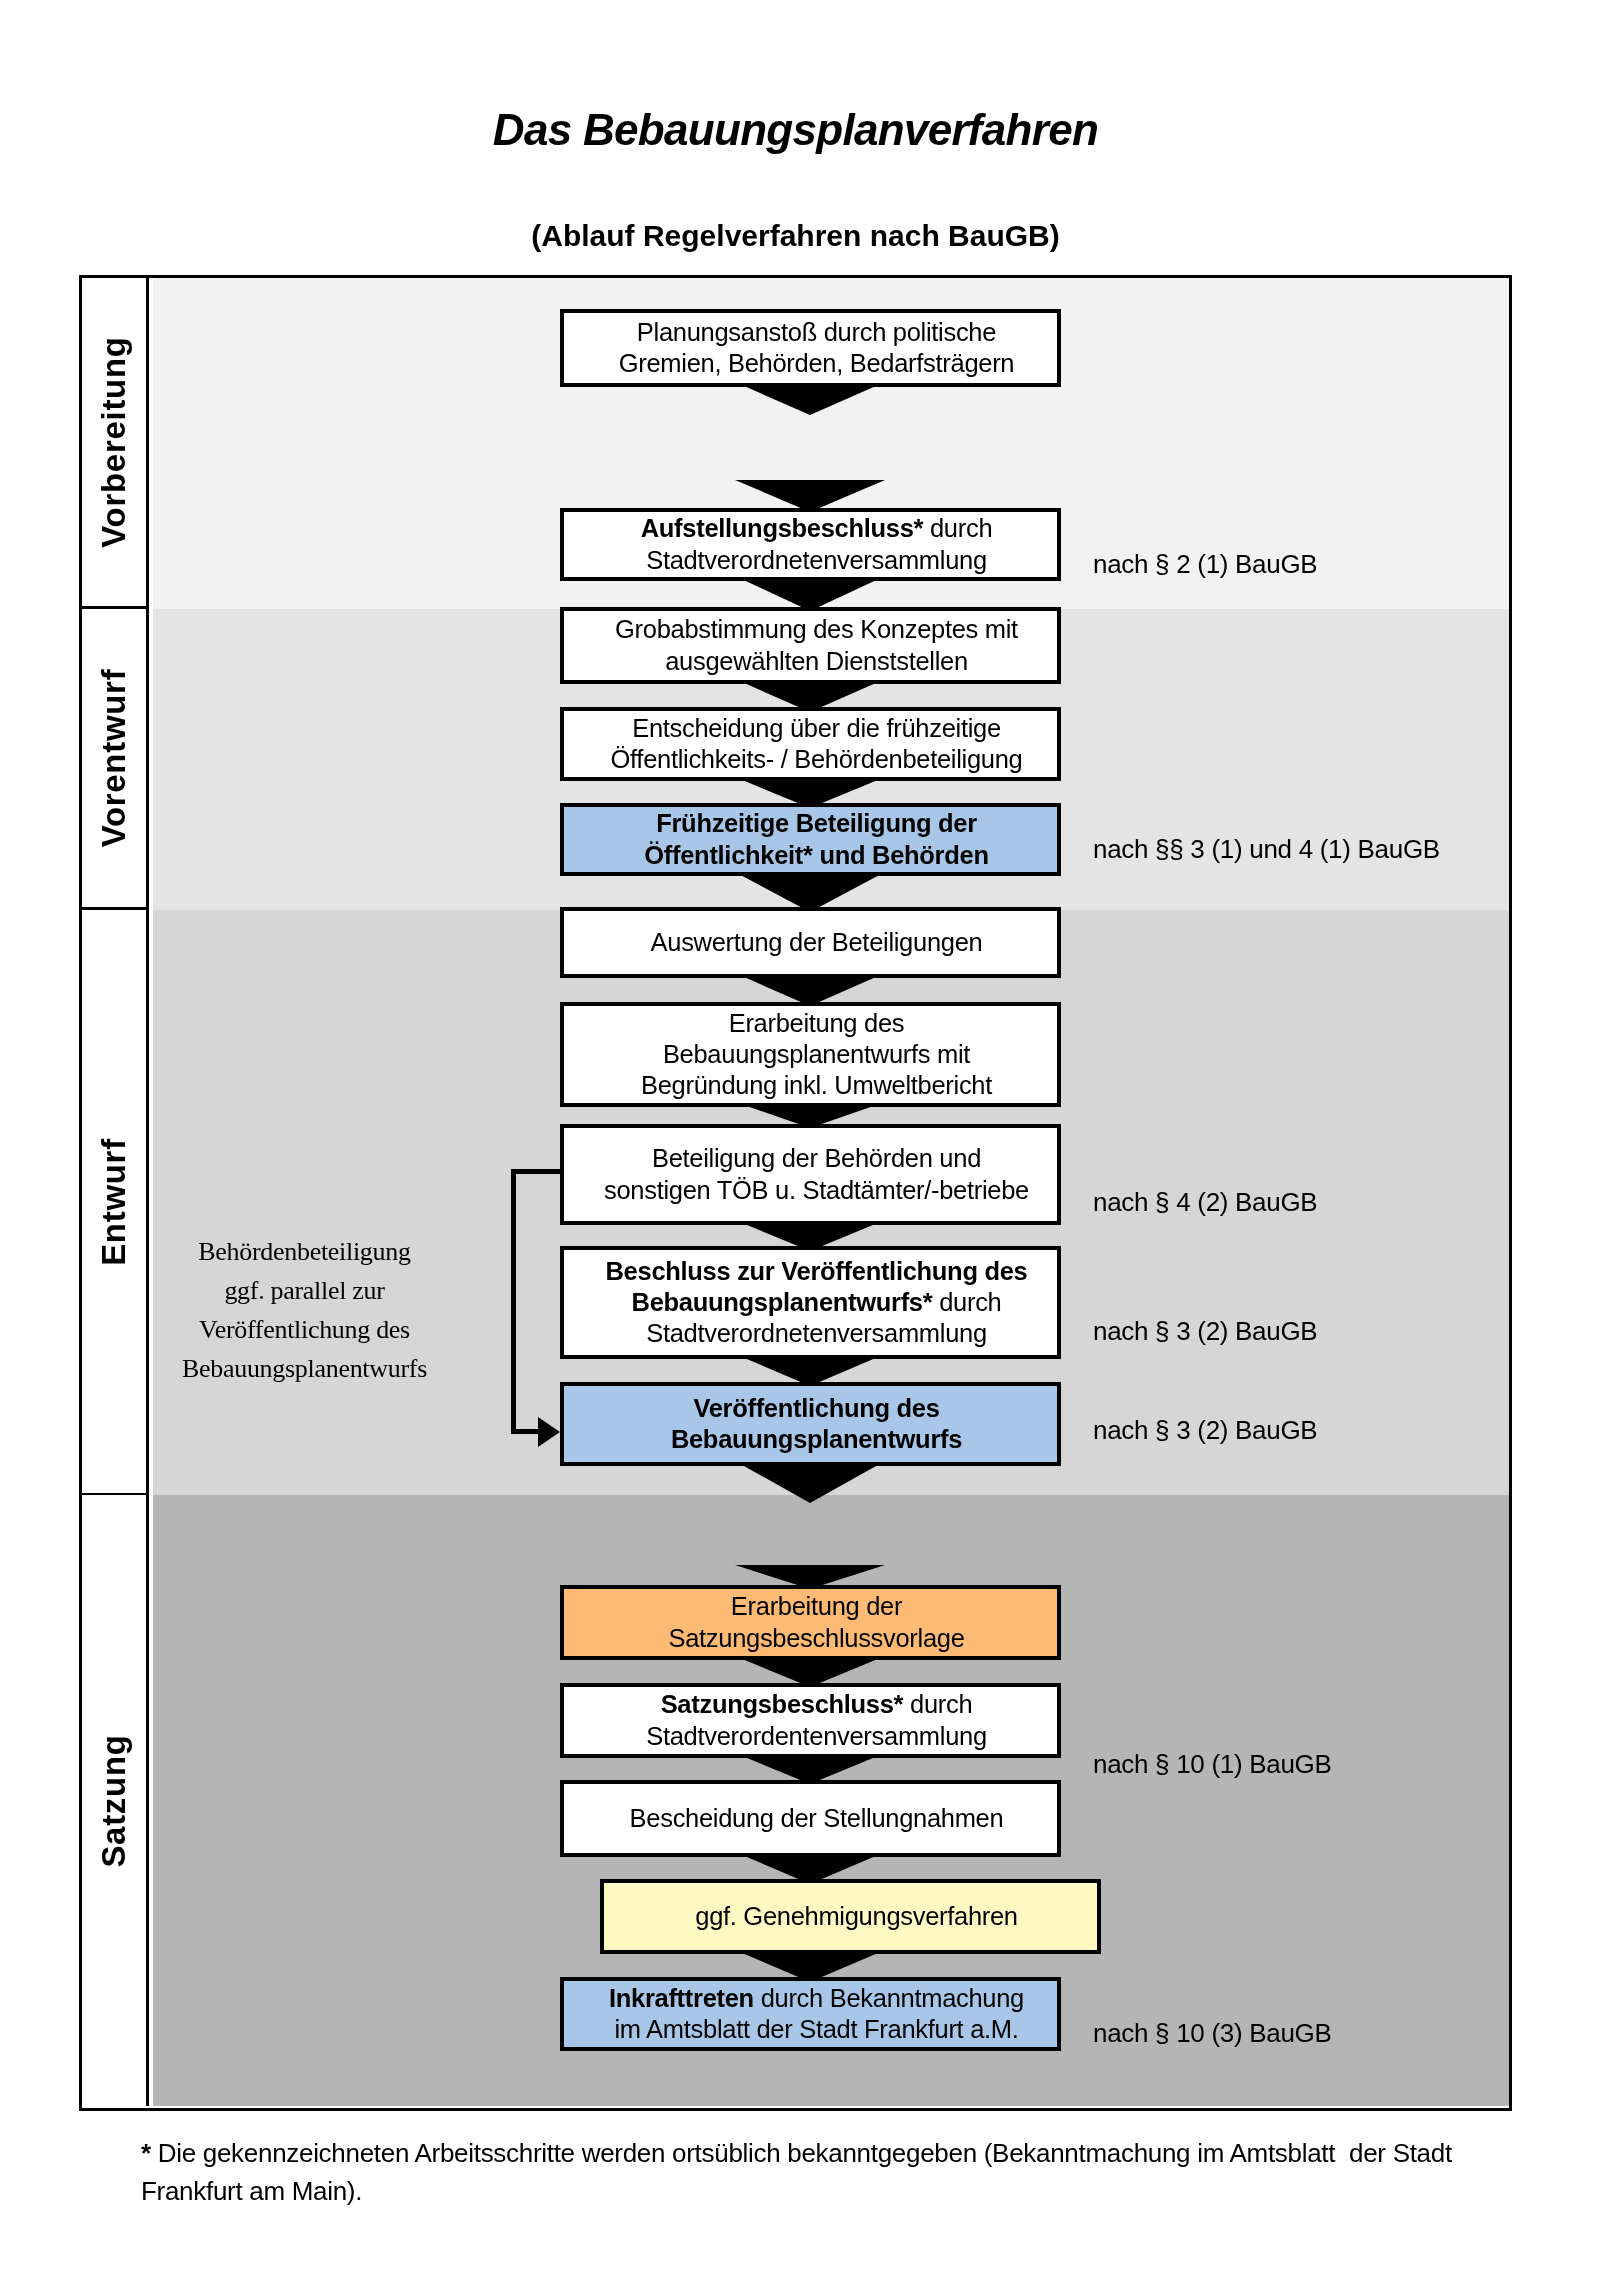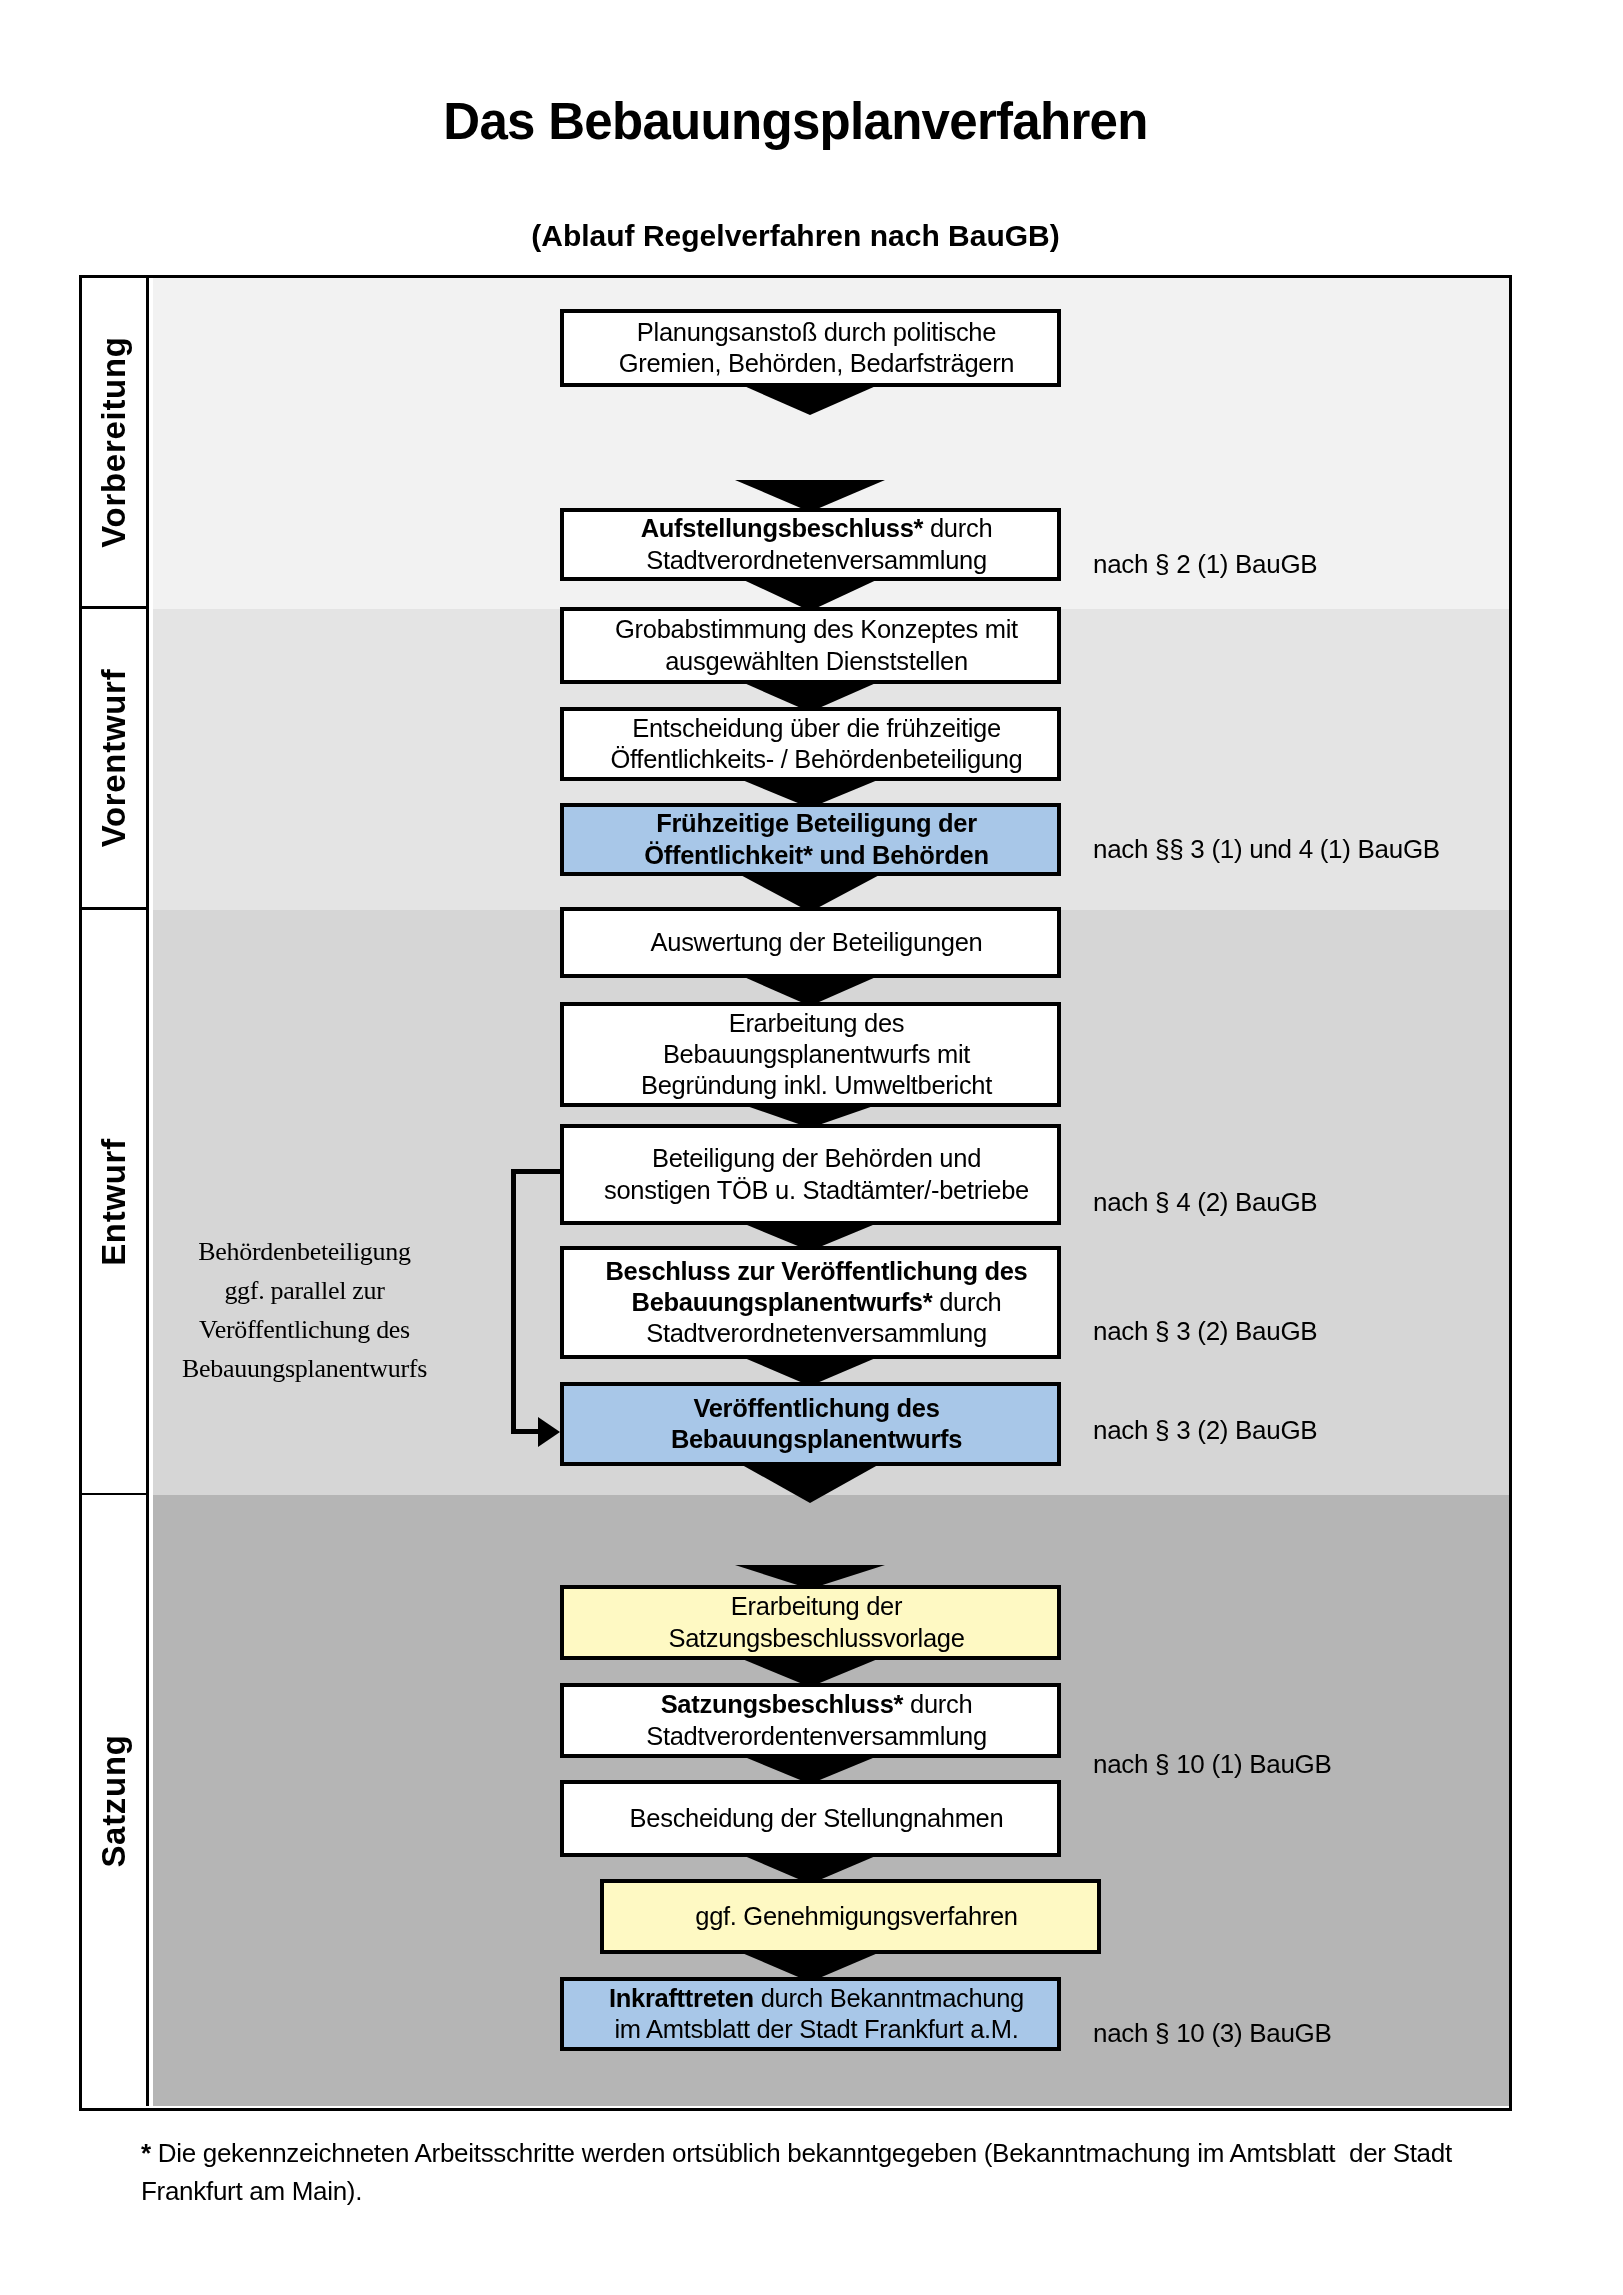--- a/index.html
+++ b/index.html
@@ -1,22 +1,22 @@
 <!DOCTYPE html>
 <html style="font-size:10.5px"><head>
 <meta charset="utf-8">
 <style>
   html,body{margin:0;padding:0;}
   body{
     width:1623px;height:2295px;background:#ffffff;position:relative;
     font-family:"Liberation Sans", sans-serif;color:#000;
   }
   .title{
-    position:absolute;left:79px;top:92px;width:1433px;text-align:center;
-    font-size:51px;font-weight:bold;letter-spacing:-0.7px;
+    position:absolute;left:79px;top:105px;width:1433px;text-align:center;
+    font-size:44px;font-weight:bold;letter-spacing:-0.7px;font-style:italic;
   }
   .subtitle{
     position:absolute;left:79px;top:219px;width:1433px;text-align:center;
     font-size:30px;font-weight:bold;
   }
   .frame{
     position:absolute;left:79px;top:275px;width:1433px;height:1836px;
     border:3.9px solid #000;box-sizing:border-box;
   }
   .frame-inner{position:relative;width:100%;height:100%;}
@@ -144,21 +144,21 @@
         <div><span class="b">Bebauungsplanentwurfs*</span><span> durch</span></div>
         <div><span>Stadtverordnetenversammlung</span></div>
       </div>
       <div class="arrow-down" style="top: 1076px; border-top: 32px solid rgb(0, 0, 0);"></div>
       <div class="flow-box" style="top: 1104px; height: 84px; background: rgb(168, 199, 232);">
         <div><span class="b">Veröffentlichung des</span></div>
         <div><span class="b">Bebauungsplanentwurfs</span></div>
       </div>
       <div class="arrow-down" style="top: 1183px; border-top: 42px solid rgb(0, 0, 0);"></div>
       <div class="arrow-down" style="top: 1287px; border-top: 24px solid rgb(0, 0, 0);"></div>
-      <div class="flow-box" style="top: 1307px; height: 75px; background: #fef9c3;">
+      <div class="flow-box" style="top: 1307px; height: 75px; background: #fdba74;">
         <div><span>Erarbeitung der</span></div>
         <div><span>Satzungsbeschlussvorlage</span></div>
       </div>
       <div class="arrow-down" style="top: 1378px; border-top: 31px solid rgb(0, 0, 0);"></div>
       <div class="flow-box" style="top: 1405px; height: 75px; background: rgb(255, 255, 255); text-align: center;">
         <div><span class="b">Satzungsbeschluss*</span><span> durch</span></div>
         <div><span>Stadtverordentenversammlung</span></div>
       </div>
       <div class="arrow-down" style="top: 1475px; border-top: 31px solid rgb(0, 0, 0);"></div>
       <div class="flow-box" style="top: 1502px; height: 77px; background: rgb(255, 255, 255);">

